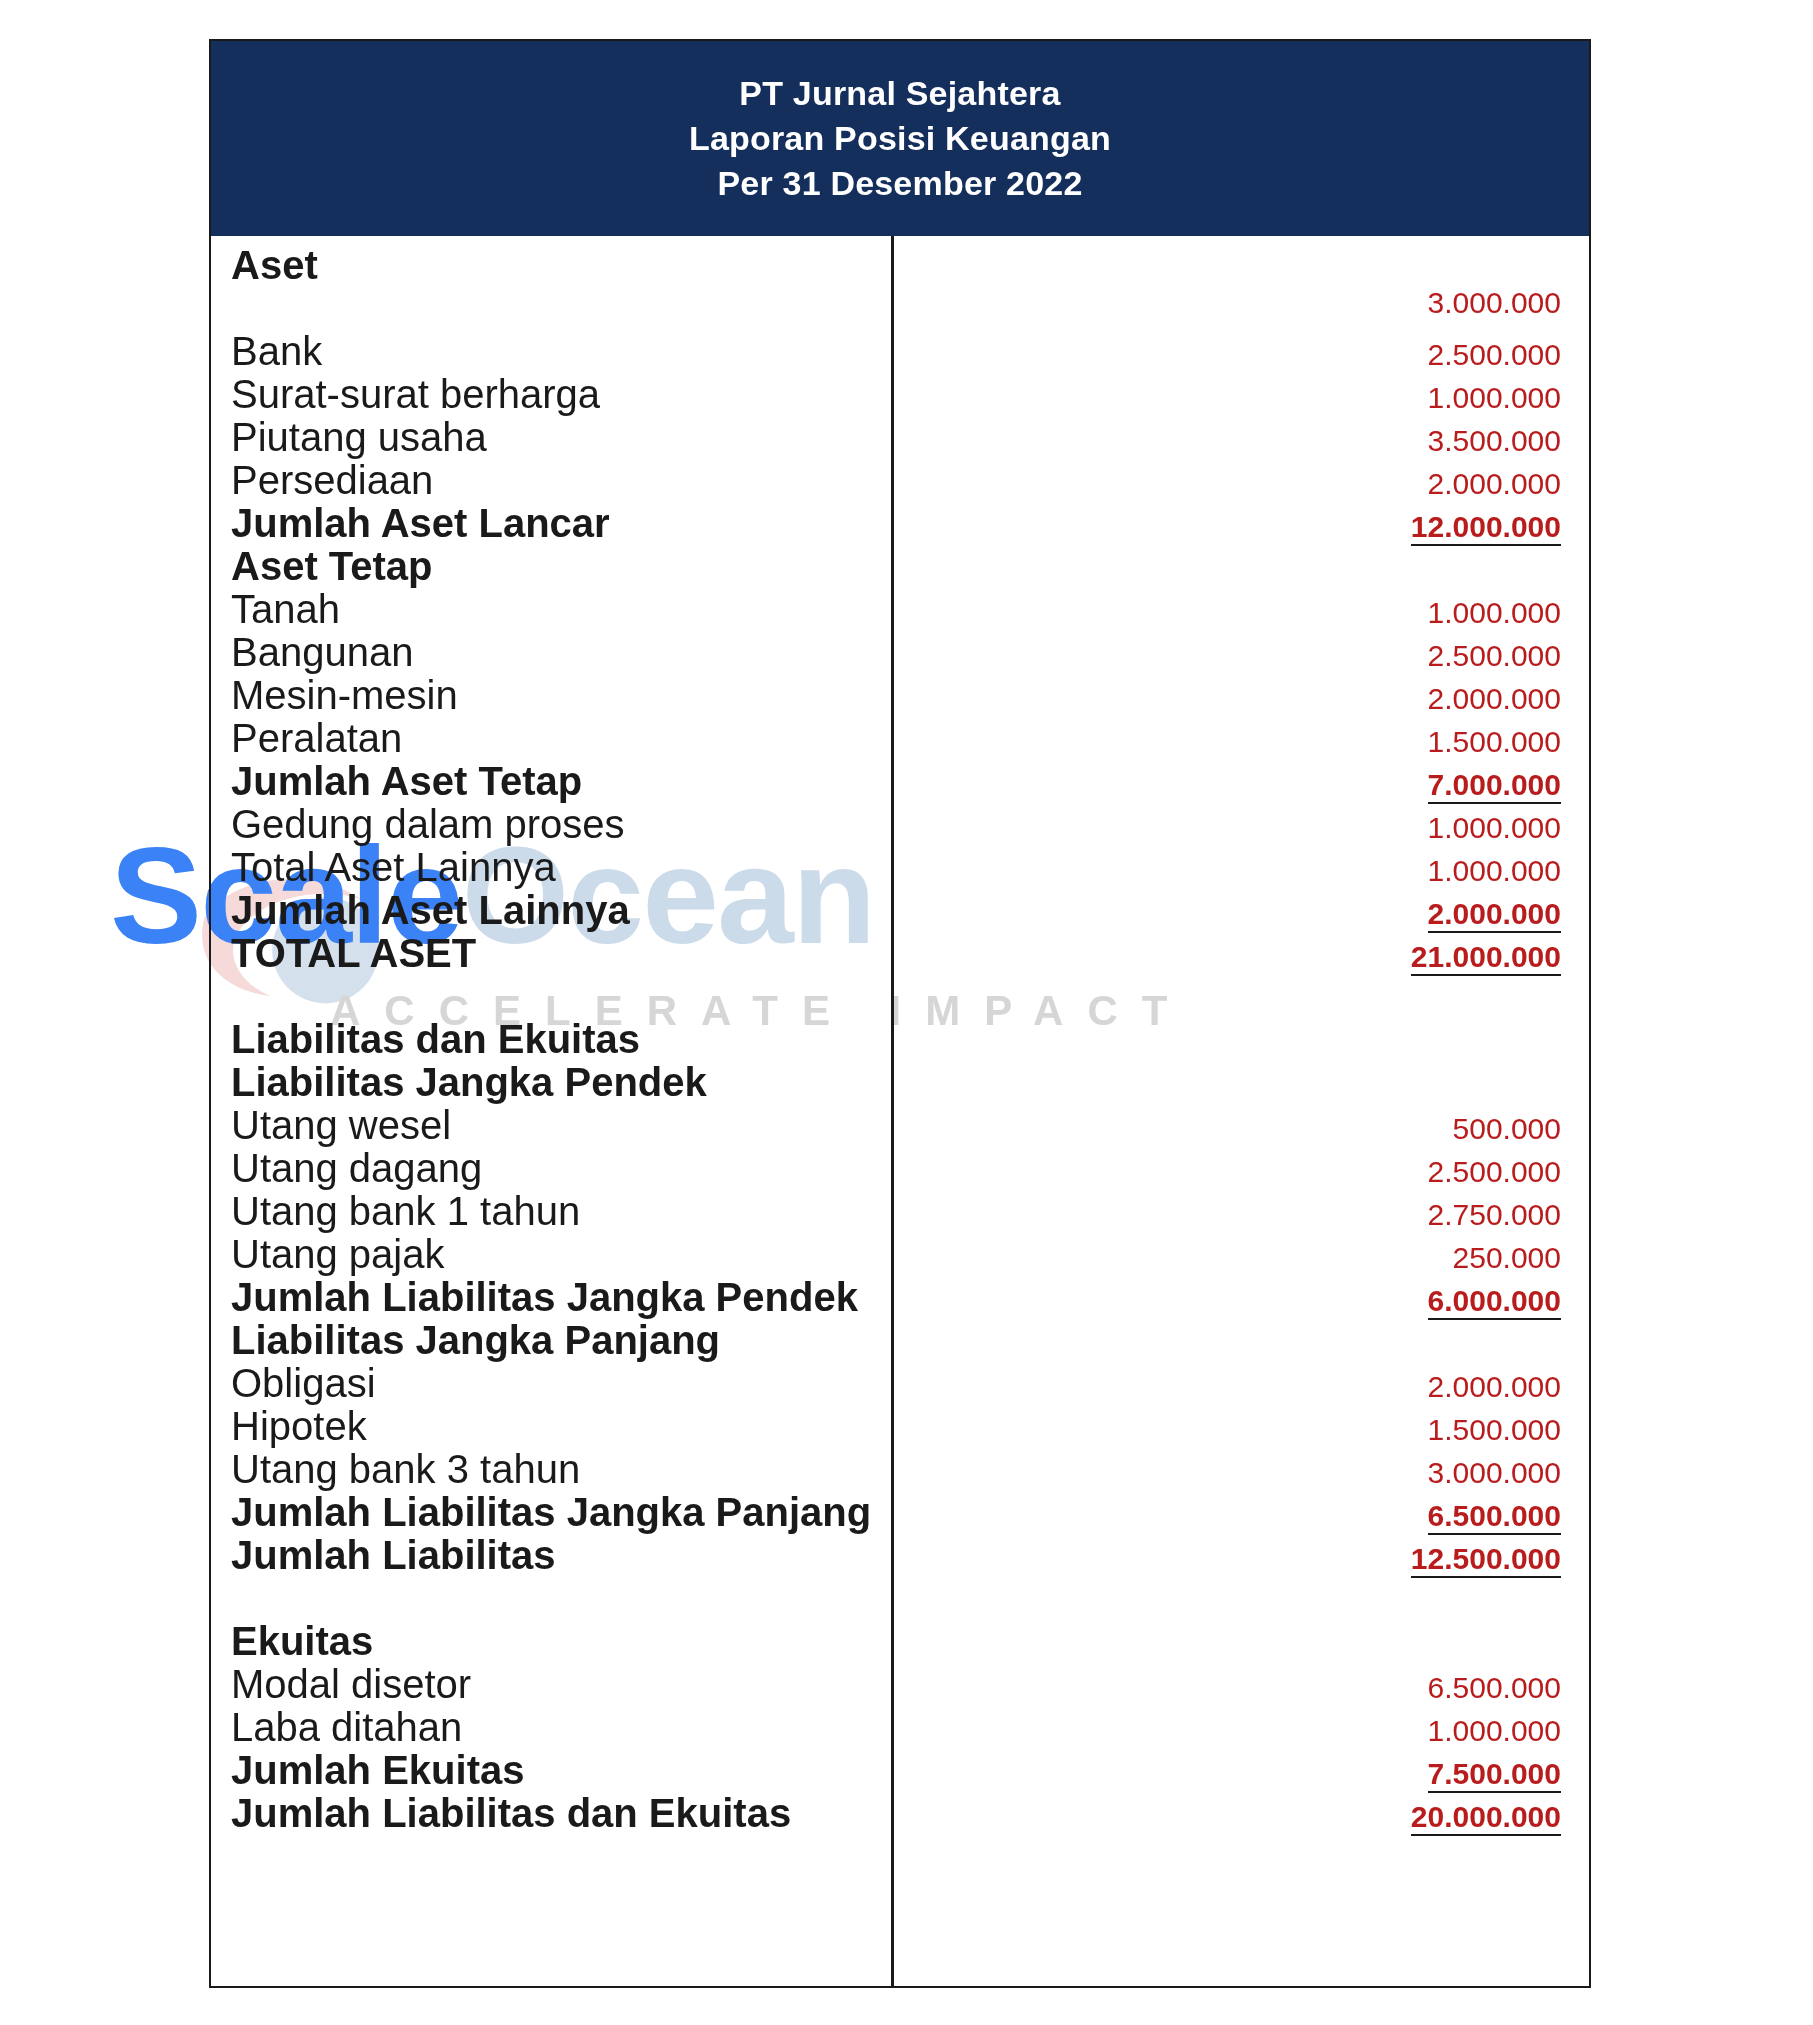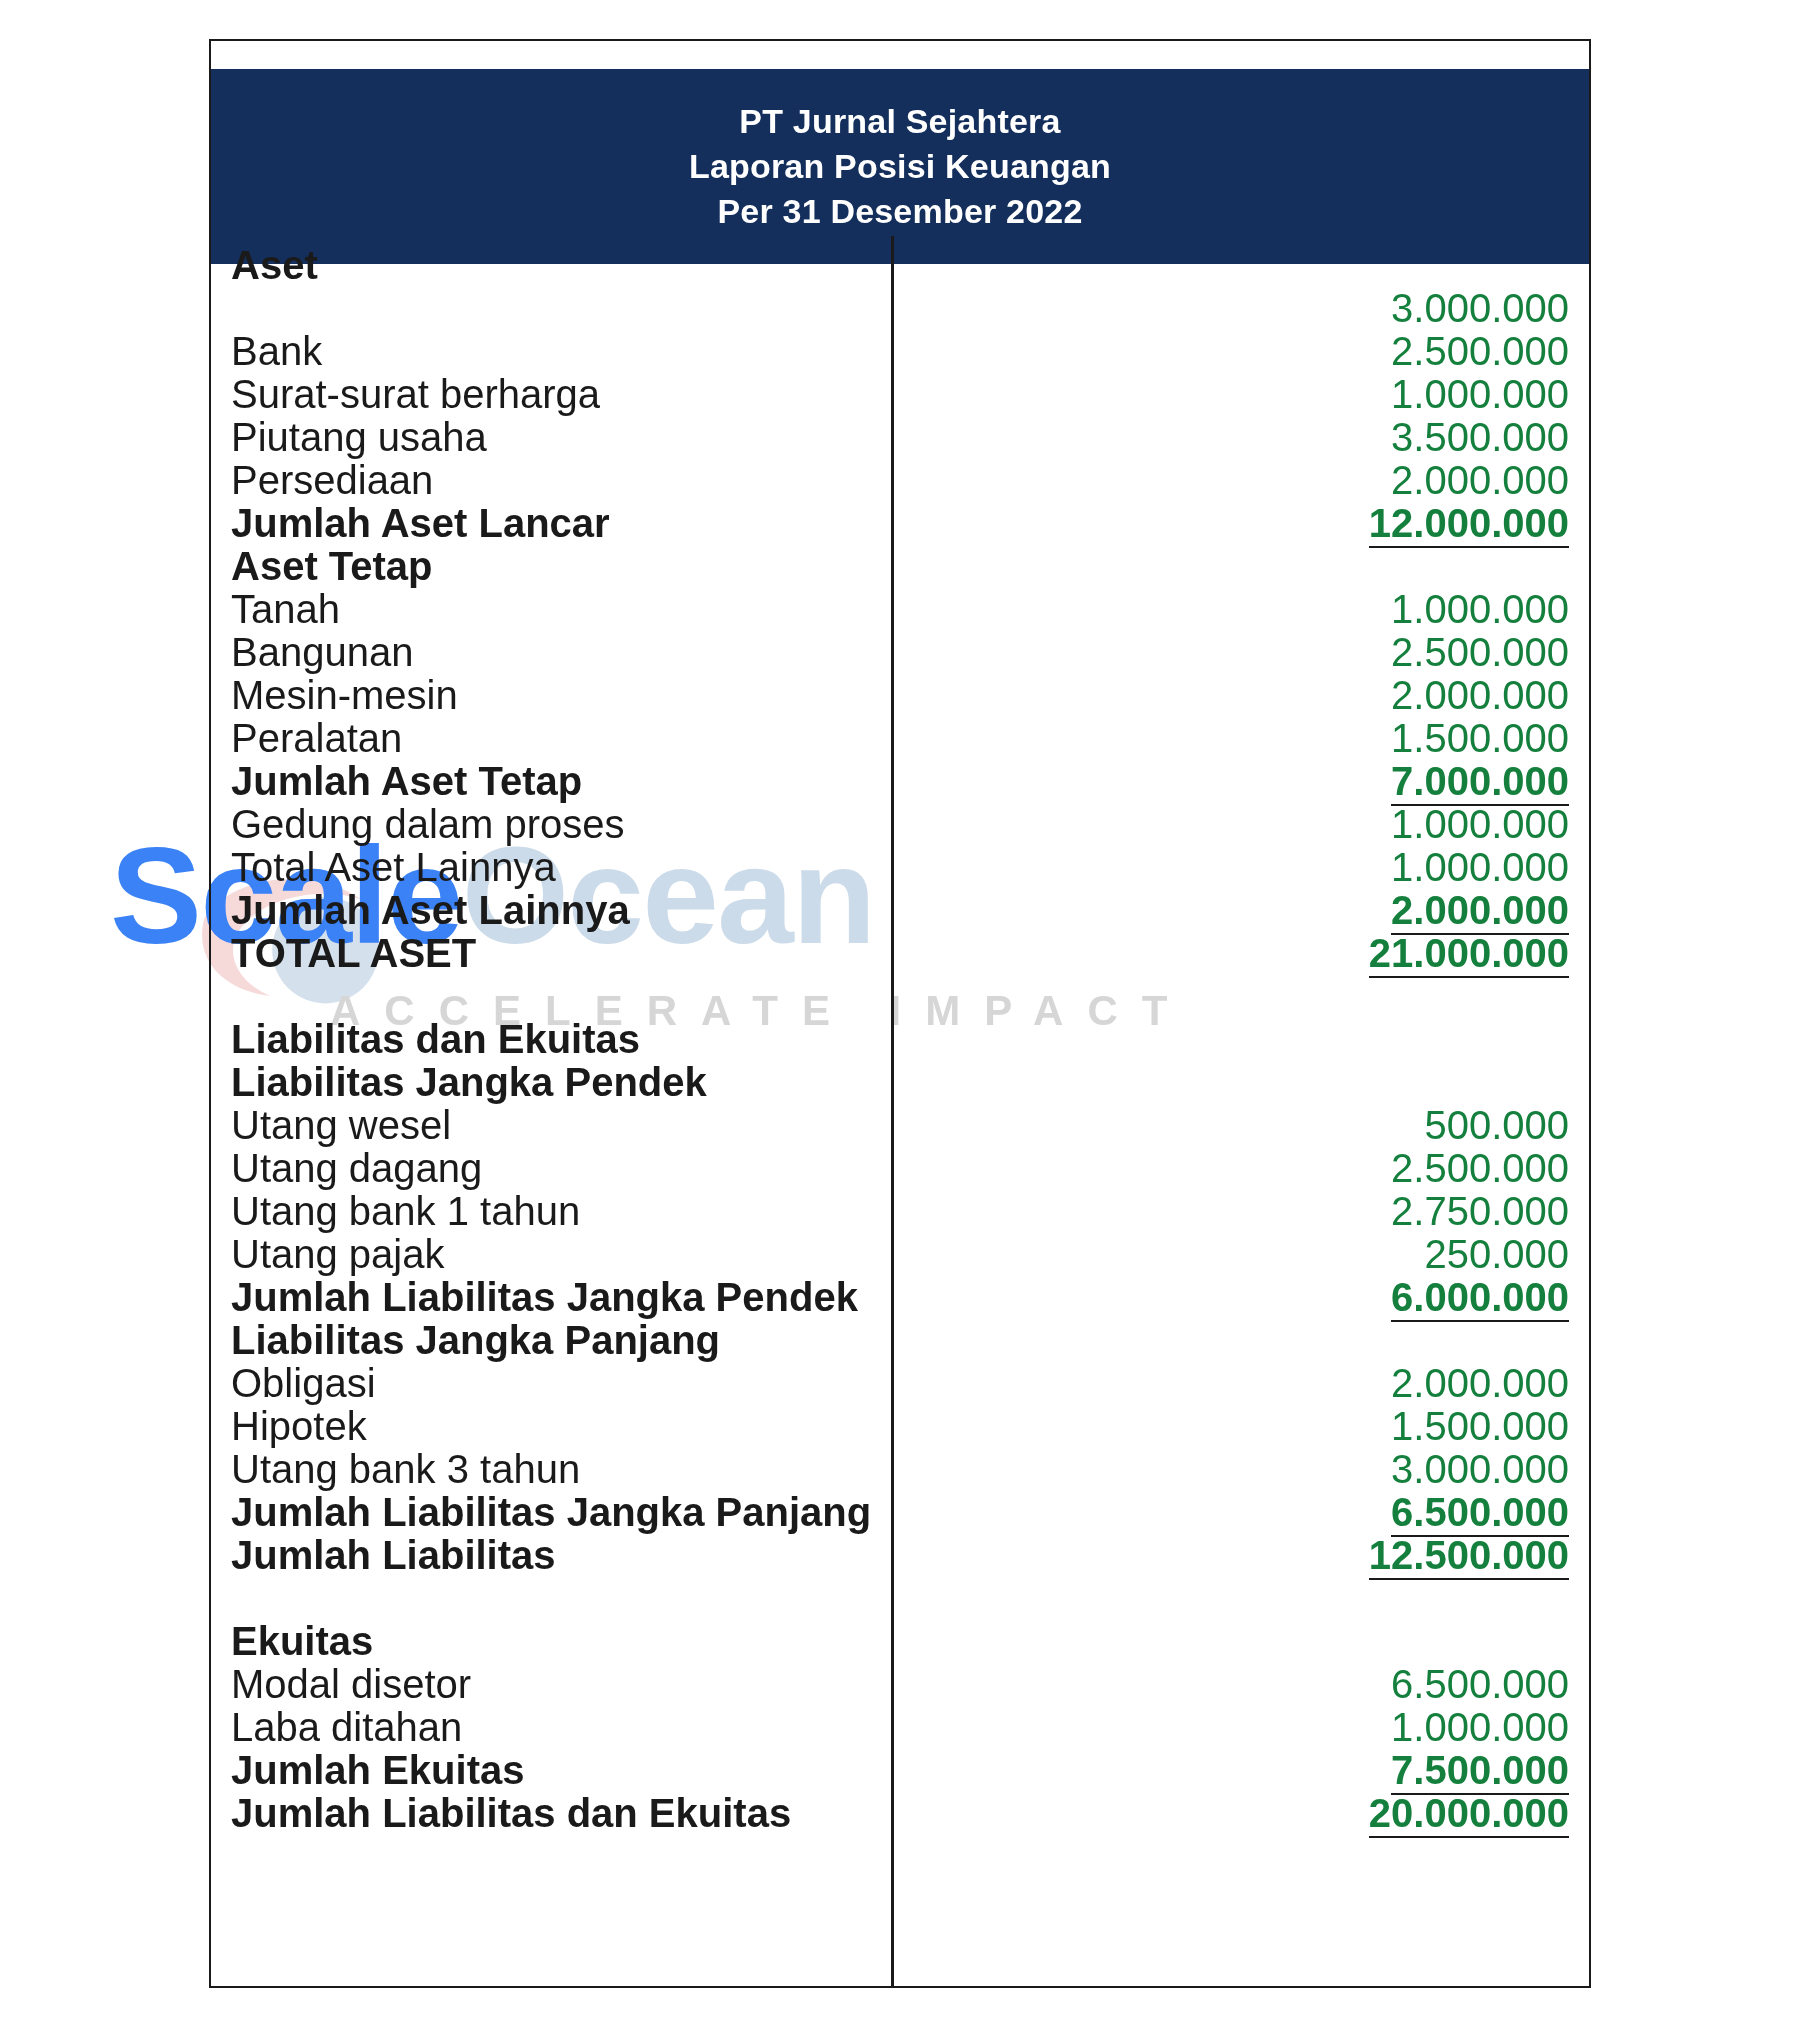--- a/index.html
+++ b/index.html
@@ -81,21 +81,20 @@
     top: 0;
     width: 100%;
     height: 195px;
     background: #152f5c;
     box-sizing: border-box;
     display: flex;
     flex-direction: column;
     align-items: center;
     justify-content: center;
     color: #ffffff;
-    margin-top: 28px;
   }
   .header div {
     font-size: 34px;
     font-weight: bold;
     line-height: 1.32;
     letter-spacing: 0.2px;
   }
 
   .divider {
     position: absolute;
@@ -124,24 +123,24 @@
     width: 680px;
     box-sizing: border-box;
     padding-left: 20px;
     font-size: 40px;
     color: #1a1a1a;
     white-space: nowrap;
   }
   .row .value {
     flex: 1;
     box-sizing: border-box;
-    padding-right: 20px;
+    padding-right: 28px;
     text-align: right;
-    font-size: 40px;
-    color: #15803d;
+    font-size: 30px;
+    color: #b91c1c;
     white-space: nowrap;
   }
   .row.bold .label,
   .row.bold .value {
     font-weight: bold;
   }
   .row.total .value span.num {
     border-bottom: 2.8px solid #1a1a1a;
     padding-bottom: 0.9px;
   }

